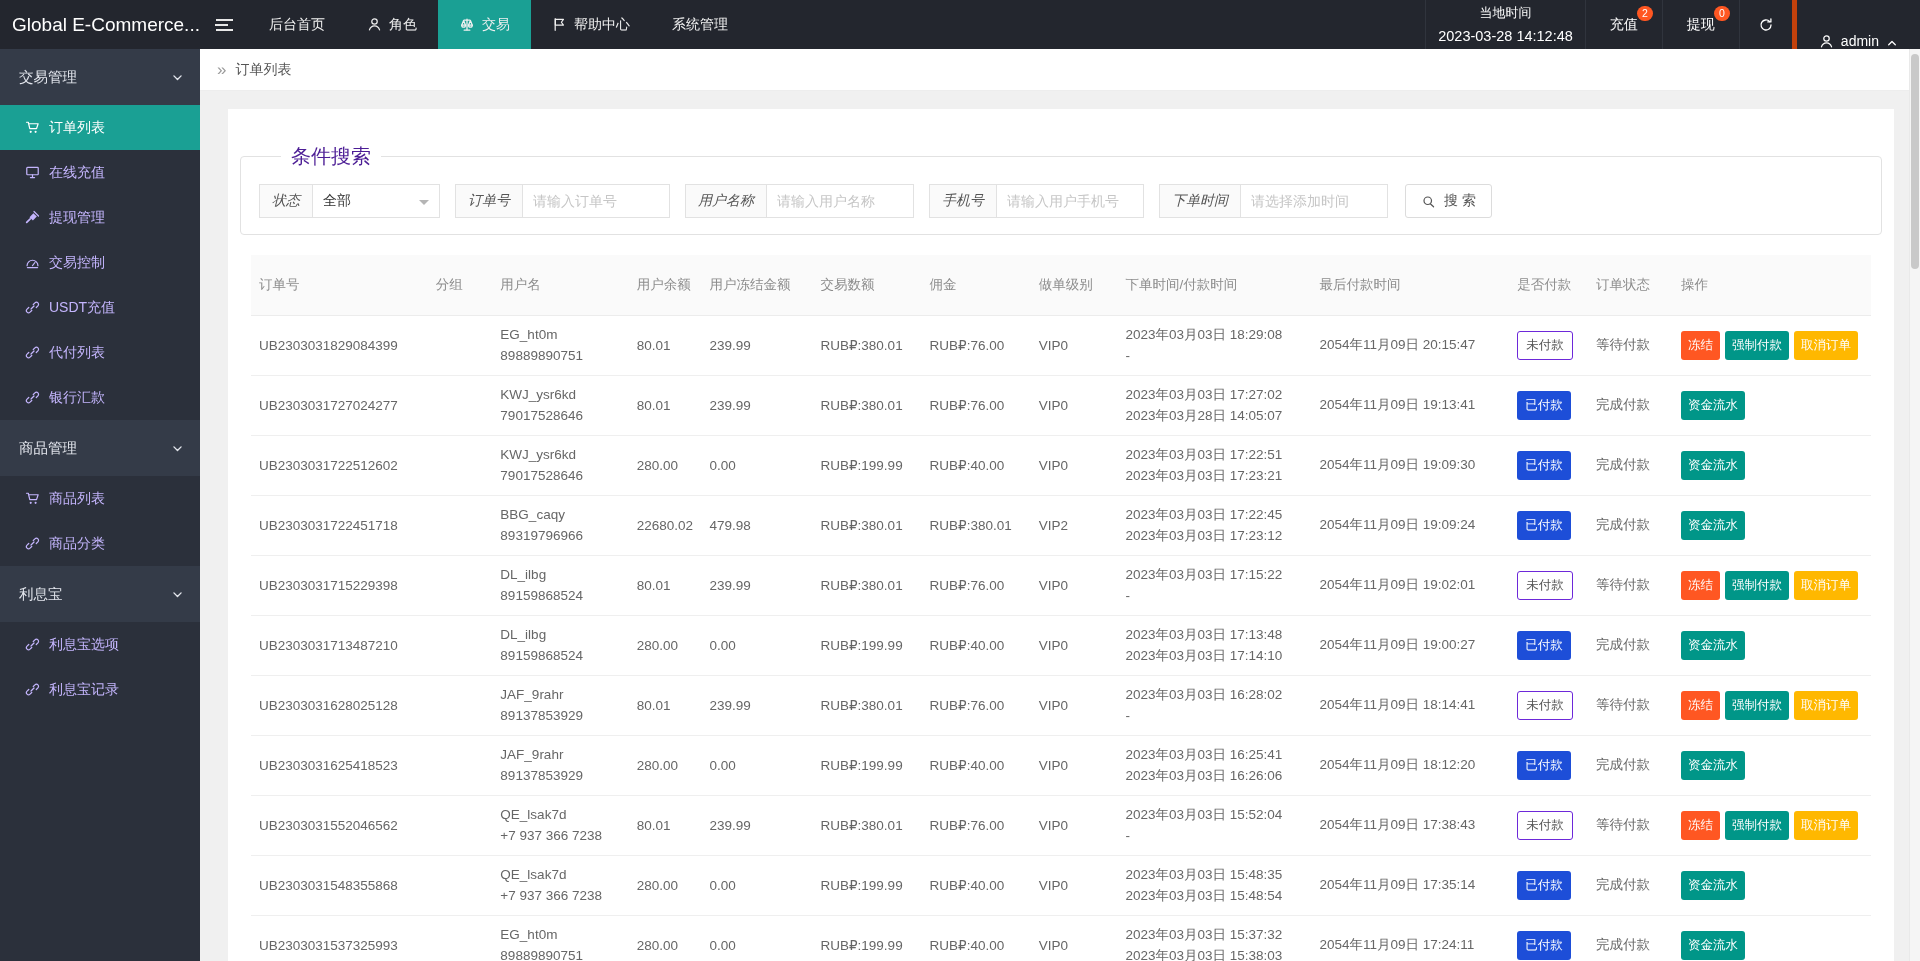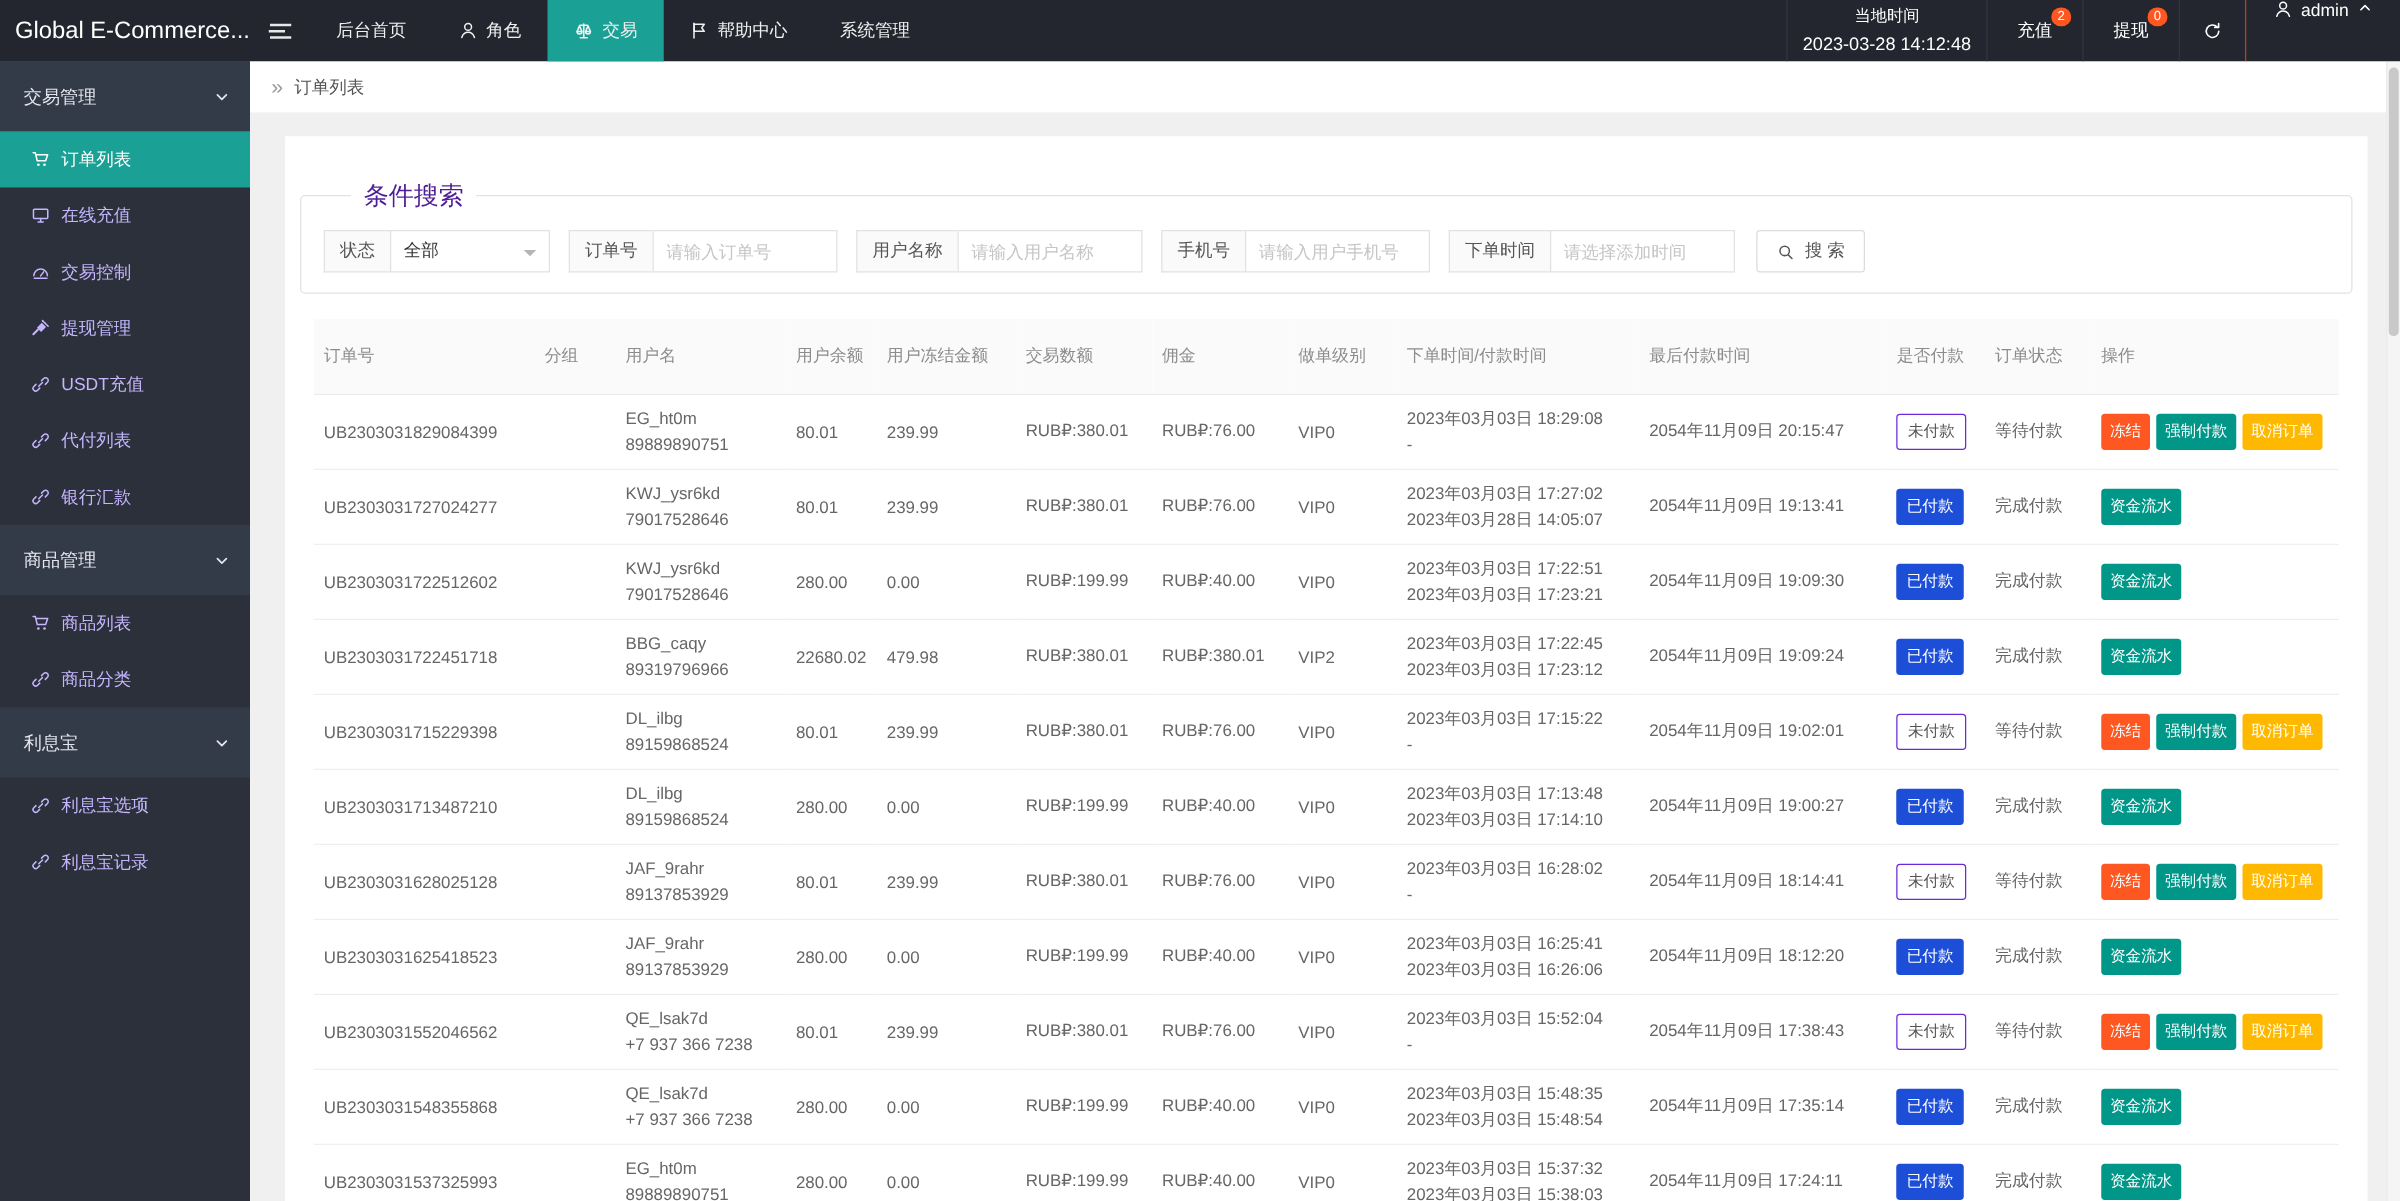--- a/index.html
+++ b/index.html
@@ -26,22 +26,22 @@
                 padding:0 12px; text-align:center; border-left:1px solid #30343d; }
   .time-block .t1 { font-size:13px; }
   .time-block .t2 { font-size:14.5px; }
   .nav-pill { position:relative; display:flex; align-items:center; padding:0 24px;
               font-size:14px; cursor:pointer; border-left:1px solid #30343d; }
   .nav-pill .nbadge { position:absolute; top:6px; right:9px; background:#ff5722; color:#fff;
               font-size:10.5px; line-height:15px; min-width:16px; text-align:center;
               border-radius:8px; padding:0 3px; }
   .nav-iconbtn { display:flex; align-items:center; padding:0 18px; cursor:pointer;
               border-left:1px solid #30343d; }
-  .admin-menu { display:flex; align-items:flex-start; gap:7px; padding:0 22px; font-size:14px;
-              cursor:pointer; border-left:1px solid #c2410c; }
+  .admin-menu { display:flex; align-items:flex-end; gap:7px; padding:0 22px; font-size:14px;
+              cursor:pointer; border-left:5px solid #c2410c; }
 
   
   .sidebar { position:absolute; top:49px; left:0; bottom:0; width:200px; background:#2b303b; }
   .side-section { height:56px; padding:0 16px 0 19px; background:#343b48; color:#e3e6ed;
               font-size:14.5px; display:flex; align-items:center; justify-content:space-between;
               cursor:pointer; }
   .side-item { height:45px; display:flex; align-items:center; gap:9px; padding-left:25px;
               color:#c4b5fd; font-size:14px; cursor:pointer; }
   .side-item.active { background:#1aa094; color:#fff; }
 
@@ -56,21 +56,21 @@
   .panel { background:#fff; min-height:940px; padding:6px; }
 
   
   .search-fieldset { margin:28px 6px 0; border:1px solid #e2e2e2; border-radius:4px;
               padding:10px 18px 16px; }
   .search-fieldset legend { margin-left:22px; padding:0 10px; font-size:20px; color:#4c1d95; }
   .search-row { display:flex; align-items:center; gap:15px; margin-top:4px; }
   .field-group { display:flex; height:34px; }
   .addon { display:flex; align-items:center; padding:0 12px; background:#fafafa;
               border:1px solid #e2e2e2; border-right:none; font-size:14px; color:#555;
-              white-space:nowrap; }
+              white-space:nowrap;font-style:italic; }
   .fg-input { height:34px; width:148px; border:1px solid #e2e2e2; padding:0 10px;
               font-size:14px; color:#666; outline:none; font-family:inherit; background:#fff; }
   .fg-input::placeholder { color:#c6c6c6; }
   .fg-select { position:relative; width:128px; background:#fff; border:1px solid #e2e2e2;
               display:flex; align-items:center; padding:0 10px; font-size:14px; color:#333;
               cursor:pointer; }
   .caret-down { position:absolute; right:10px; top:15px; width:0; height:0;
               border:5px solid transparent; border-top-color:#b5b5b5; }
   .search-btn { height:34px; padding:0 15px; margin-left:2px; background:#fff;
               border:1px solid #dcdcdc; border-radius:3px; display:flex; align-items:center;
@@ -213,36 +213,36 @@
         <svg width="15" height="15" viewBox="0 0 16 16">
           <rect x="1.9" y="2.6" width="12.2" height="7.8" rx="0.8" fill="none" stroke="currentColor" stroke-width="1.3" stroke-linecap="round" stroke-linejoin="round"></rect>
           <path d="M5.8 13.4h4.4M8 10.4v3" fill="none" stroke="currentColor" stroke-width="1.3" stroke-linecap="round" stroke-linejoin="round"></path>
         </svg>
       </span>
       <span>在线充值</span>
     </div>
     <div class="side-item">
       <span class="icon">
         <svg width="15" height="15" viewBox="0 0 16 16">
+          <path d="M9.6 1.6l4.8 4.8" fill="none" stroke="currentColor" stroke-width="1.3" stroke-linecap="round" stroke-linejoin="round"></path>
+          <path d="M9 3.4l3.6 3.6-4.2 4.2L4.8 7.6z" fill="currentColor"></path>
+          <path d="M5.6 9.4L1.8 13.2" fill="none" stroke="currentColor" stroke-width="1.8" stroke-linecap="round"></path>
+        </svg>
+      </span>
+      <span>提现管理</span>
+    </div>
+    <div class="side-item">
+      <span class="icon">
+        <svg width="15" height="15" viewBox="0 0 16 16">
           <path d="M2.2 11.4a5.8 5.8 0 0111.6 0" fill="none" stroke="currentColor" stroke-width="1.3" stroke-linecap="round" stroke-linejoin="round"></path>
           <path d="M8 11.4l2.6-3.4" fill="none" stroke="currentColor" stroke-width="1.3" stroke-linecap="round" stroke-linejoin="round"></path>
           <path d="M2.6 13.4h10.8" fill="none" stroke="currentColor" stroke-width="1.3" stroke-linecap="round" stroke-linejoin="round"></path>
         </svg>
       </span>
       <span>交易控制</span>
-    </div>
-    <div class="side-item">
-      <span class="icon">
-        <svg width="15" height="15" viewBox="0 0 16 16">
-          <path d="M9.6 1.6l4.8 4.8" fill="none" stroke="currentColor" stroke-width="1.3" stroke-linecap="round" stroke-linejoin="round"></path>
-          <path d="M9 3.4l3.6 3.6-4.2 4.2L4.8 7.6z" fill="currentColor"></path>
-          <path d="M5.6 9.4L1.8 13.2" fill="none" stroke="currentColor" stroke-width="1.8" stroke-linecap="round"></path>
-        </svg>
-      </span>
-      <span>提现管理</span>
     </div>
     <div class="side-item">
       <span class="icon">
         <svg width="15" height="15" viewBox="0 0 16 16">
           <path d="M6.4 9.6l3.2-3.2" fill="none" stroke="currentColor" stroke-width="1.3" stroke-linecap="round" stroke-linejoin="round"></path>
           <path d="M7.2 11.2l-1.8 1.8a2.26 2.26 0 01-3.2-3.2l1.8-1.8" fill="none" stroke="currentColor" stroke-width="1.3" stroke-linecap="round" stroke-linejoin="round"></path>
           <path d="M8.8 4.8l1.8-1.8a2.26 2.26 0 013.2 3.2l-1.8 1.8" fill="none" stroke="currentColor" stroke-width="1.3" stroke-linecap="round" stroke-linejoin="round"></path>
         </svg>
       </span>
       <span>USDT充值</span>

